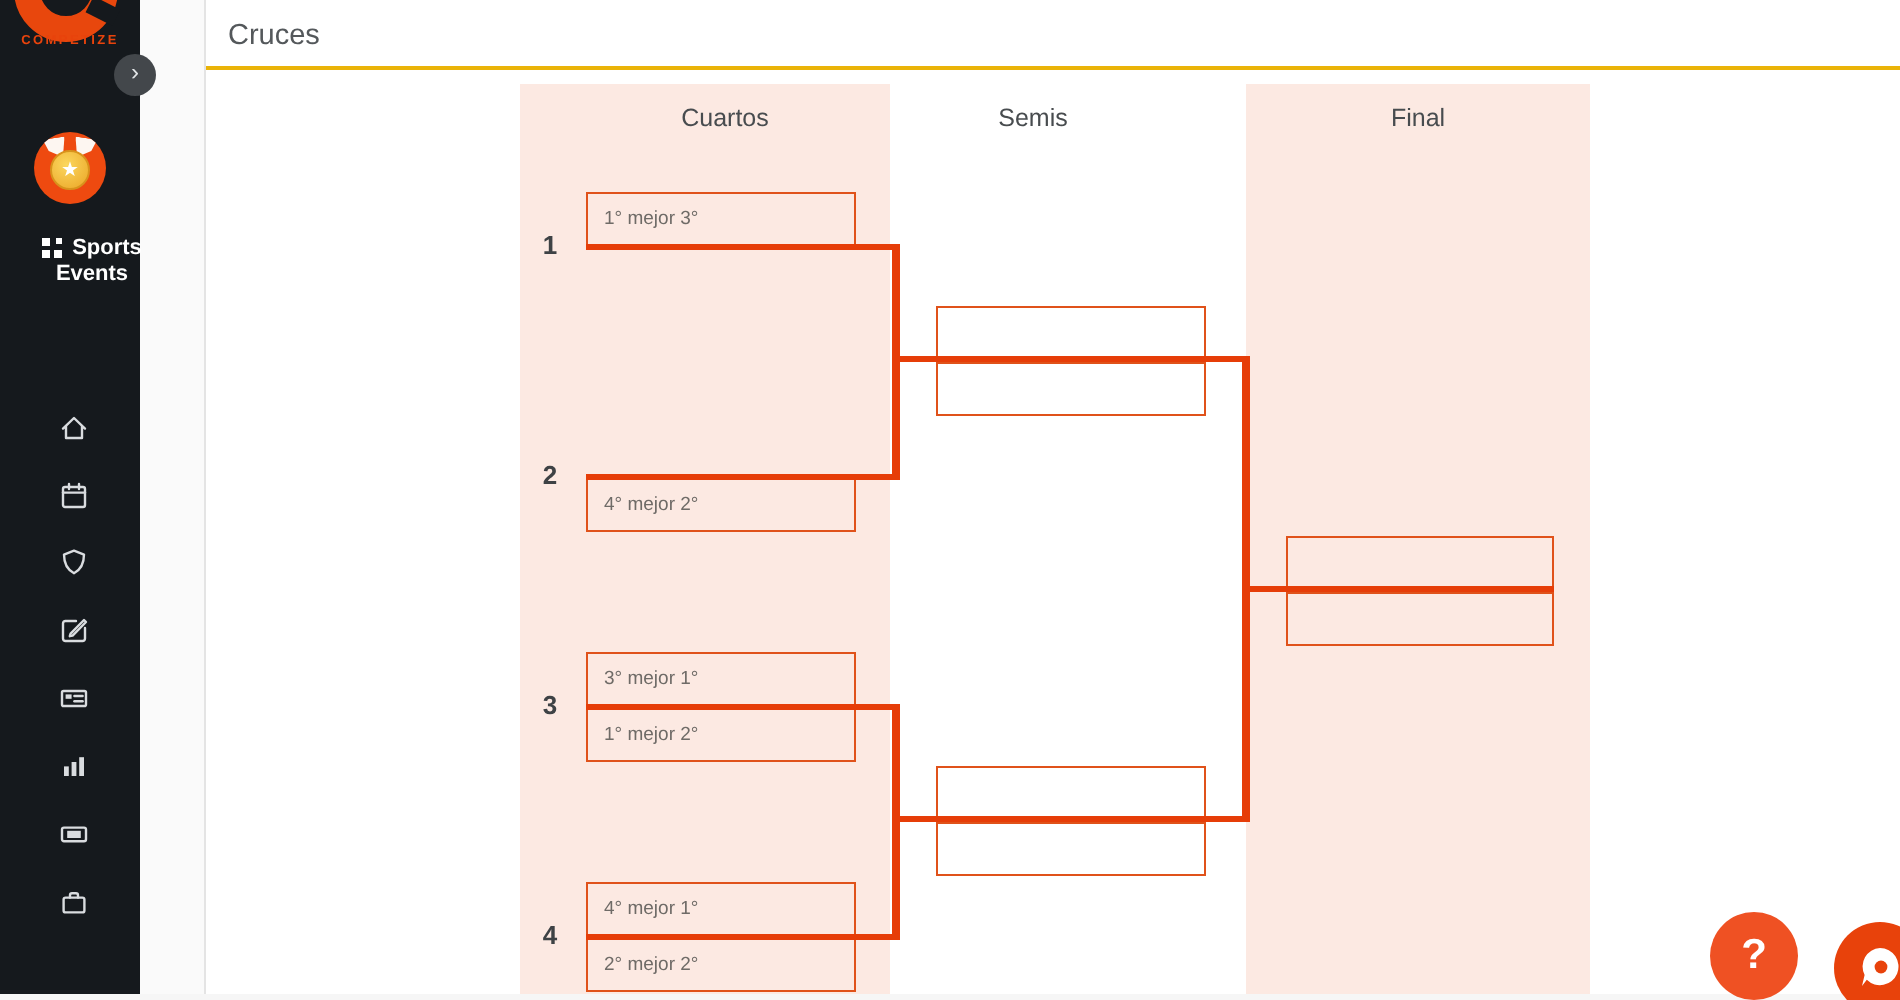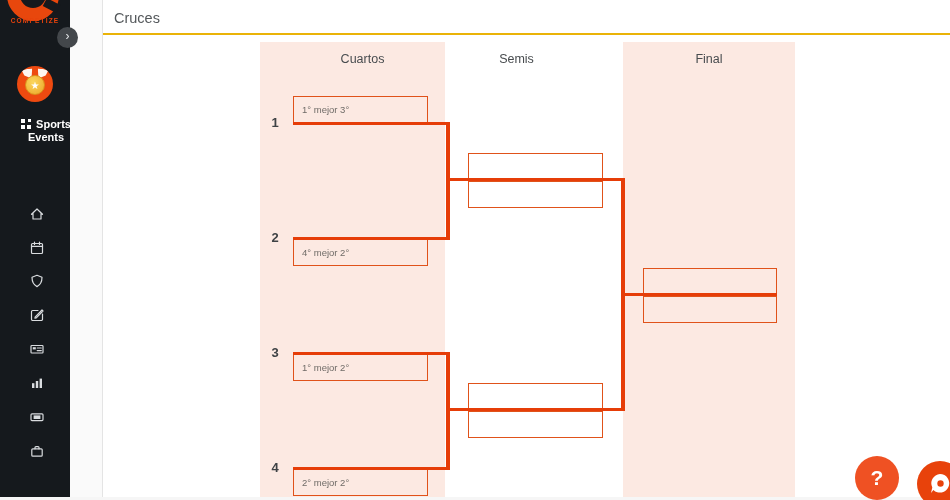--- a/index.html
+++ b/index.html
@@ -176,21 +176,23 @@
   <div class="round-label rl-semis">Semis</div>
   <div class="round-label rl-final">Final</div>
 
   <div class="match-num" style="top:115px">1</div>
   <div class="match-num" style="top:230px">2</div>
   <div class="match-num" style="top:345px">3</div>
   <div class="match-num" style="top:460px">4</div>
 
   <div class="tbox" style="left:293px; top:96px">1° mejor 3°</div>
   <div class="tbox" style="left:293px; top:239px">4° mejor 2°</div>
+  <div class="tbox" style="left:293px; top:326px">3° mejor 1°</div>
   <div class="tbox" style="left:293px; top:354px">1° mejor 2°</div>
+  <div class="tbox" style="left:293px; top:441px">4° mejor 1°</div>
   <div class="tbox" style="left:293px; top:469px">2° mejor 2°</div>
 
   <div class="tbox" style="left:468px; top:153px"></div>
   <div class="tbox" style="left:468px; top:181px"></div>
   <div class="tbox" style="left:468px; top:383px"></div>
   <div class="tbox" style="left:468px; top:411px"></div>
 
   <div class="tbox" style="left:643px; top:268px; width:134px"></div>
   <div class="tbox" style="left:643px; top:296px; width:134px"></div>
 

